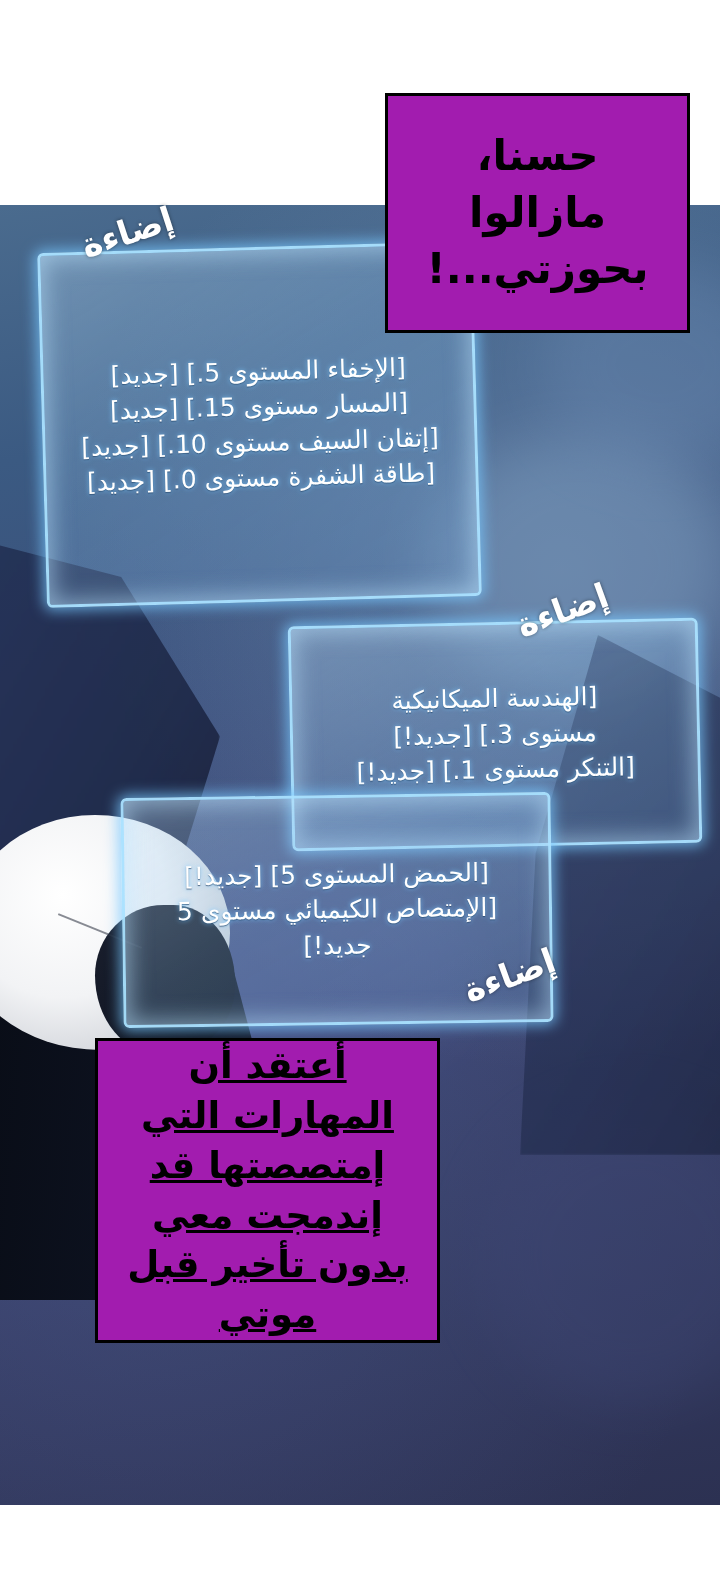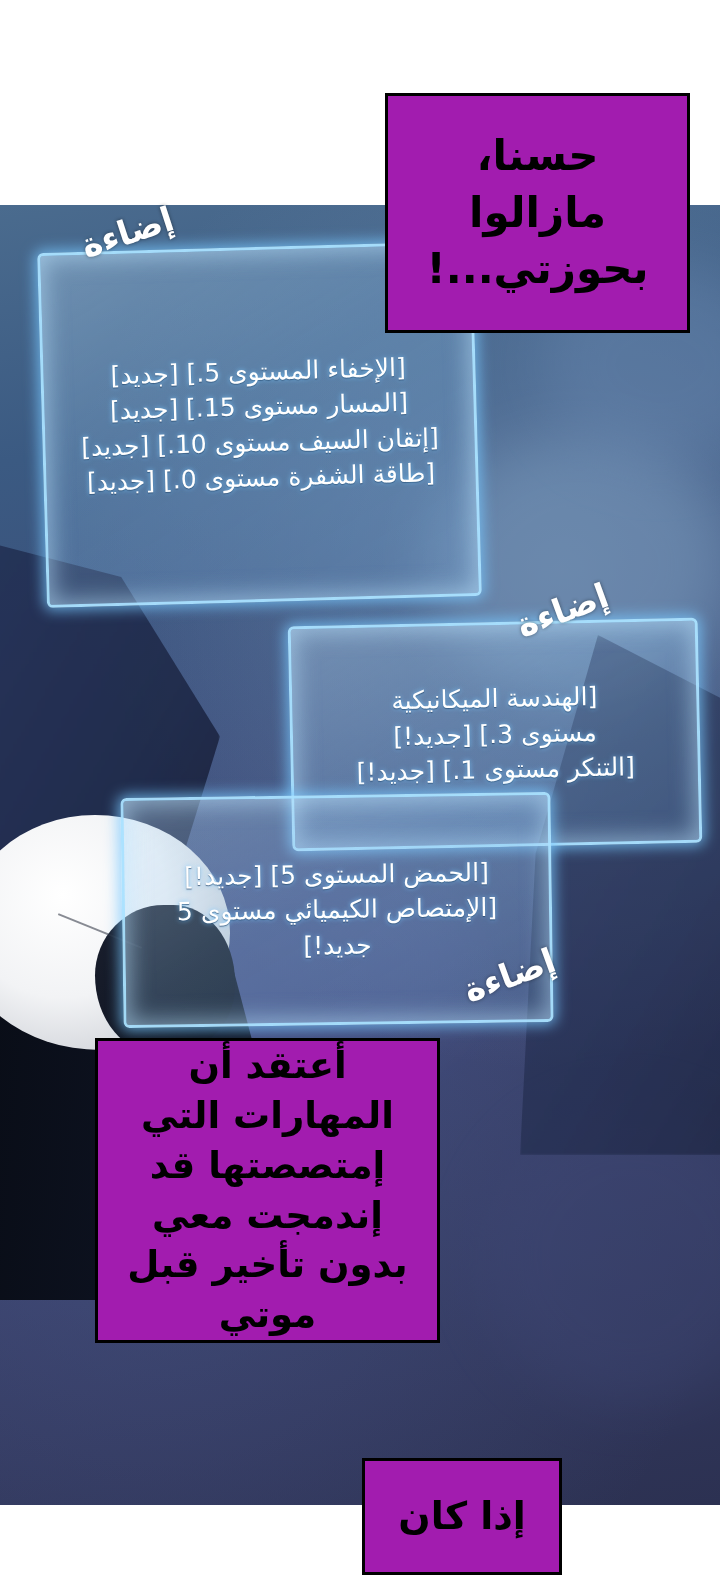--- a/index.html
+++ b/index.html
@@ -156,20 +156,21 @@
   }
   #bubble-1 {
     left: 385px; top: 93px; width: 305px; height: 240px;
     font-size: 42px;
     font-weight: 700;
   }
   #bubble-2 {
     left: 95px; top: 1038px; width: 345px; height: 305px;
     font-size: 37px;
     font-weight: 700;
+    text-decoration: underline;
   }
   #bubble-3 {
     left: 362px; top: 1458px; width: 200px; height: 117px;
     font-size: 38px;
     font-weight: 700;
   }
   .bubble .txt { padding: 8px 14px; }
 
   
   .sfx {
@@ -234,17 +235,14 @@
   <div class="sfx" id="sfx-3">إضاءة</div>
 
   <div class="bubble" id="bubble-1">
     <div class="txt">حسنا، مازالوا بحوزتي...!</div>
   </div>
 
   <div class="bubble" id="bubble-2">
     <div class="txt">أعتقد أن المهارات التي إمتصصتها قد إندمجت معي بدون تأخير قبل موتي</div>
   </div>
 
-  <div class="bubble" id="bubble-3">
-    <div class="txt">إذا كان</div>
-  </div>
 
 </div>
 
 </body></html>

